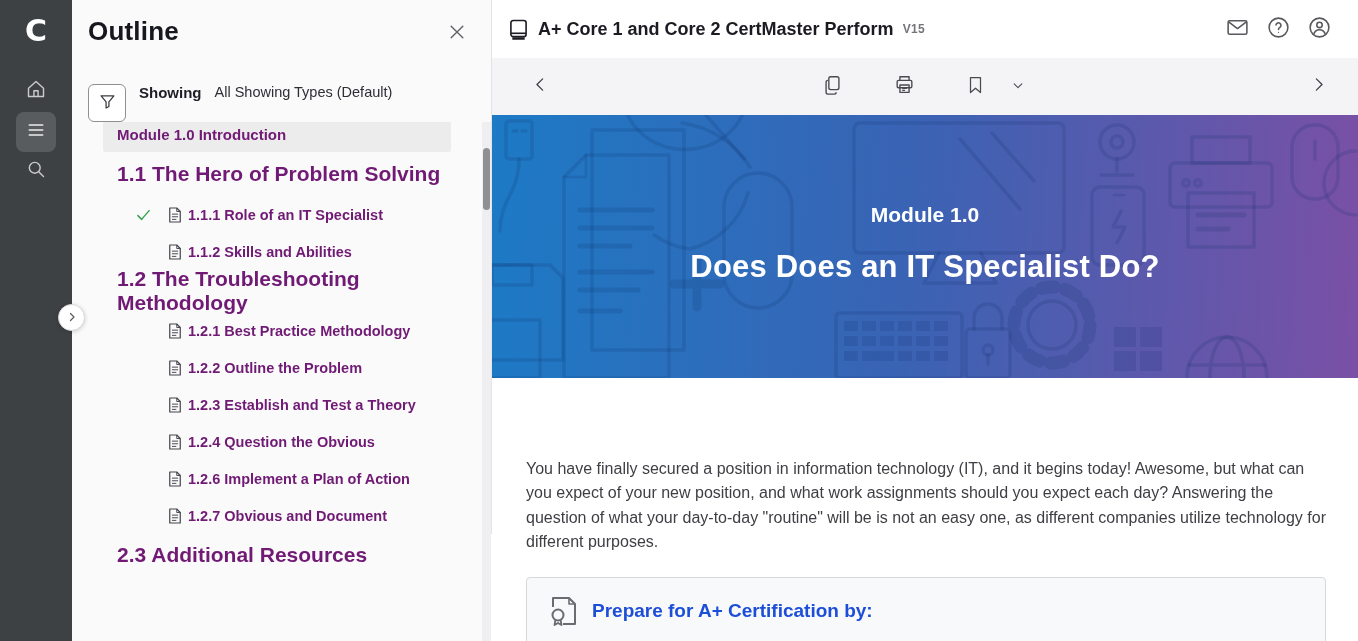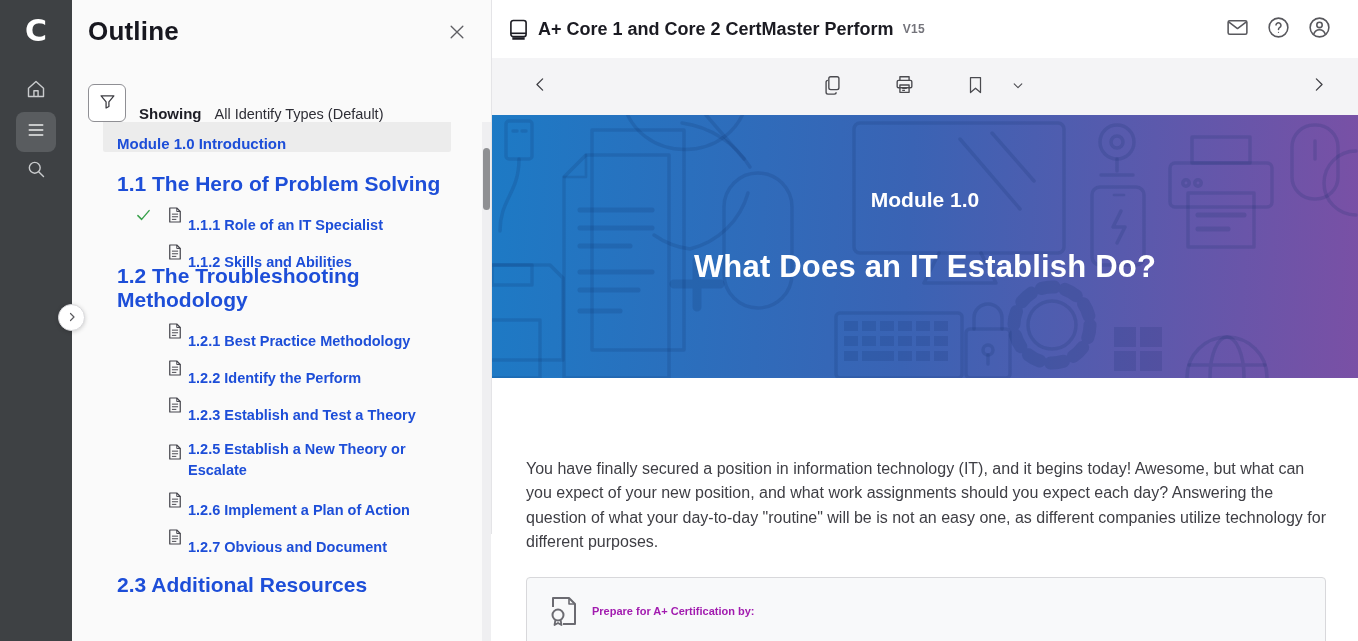--- a/index.html
+++ b/index.html
@@ -22,28 +22,28 @@
   .expand-btn { position:absolute; left:58px; top:304px; width:27px; height:27px; border-radius:50%;
                 background:#fff; border:1px solid #d9d9dc; box-shadow:0 1px 4px rgba(0,0,0,.18);
                 display:flex; align-items:center; justify-content:center; color:#5a5a5e; z-index:6; cursor:pointer; }
 
   
   .panel { position:absolute; left:72px; top:0; width:419px; height:641px; background:#fafafa; z-index:3; }
   .panel-title { position:absolute; left:16px; top:16px; font-size:26px; font-weight:700;
                  color:#17171f; letter-spacing:.2px; }
   .panel-close { position:absolute; right:20px; top:20px; width:28px; height:28px; display:flex;
                  align-items:center; justify-content:center; color:#5f5f64; cursor:pointer; }
-  .filter-row { position:absolute; left:16px; top:84px; height:38px; display:flex; align-items:flex-end; }
+  .filter-row { position:absolute; left:16px; top:84px; height:38px; display:flex; align-items:flex-start; }
   .filter-btn { width:38px; height:38px; border:1px solid #8f8f94; border-radius:6px; background:#fff;
                 display:flex; align-items:center; justify-content:center; color:#3c3c42; cursor:pointer; }
   .showing-label { margin-left:13px; font-size:15px; font-weight:700; color:#1e1e26; }
   .showing-value { margin-left:13px; font-size:14.5px; color:#2e2e36; }
 
   .olist { position:absolute; left:0; top:122px; right:9px; bottom:0; overflow:hidden; }
-  .orow { position:relative; display:flex; align-items:flex-end; color:#1d4ed8; font-weight:600; cursor:pointer; }
+  .orow { position:relative; display:flex; align-items:center; color:#701a75; font-weight:600; cursor:pointer; }
   .orow.section { padding-left:45px; font-size:21px; }
   .orow.doc { padding-left:116px; font-size:14.5px; }
   .orow.active-row { margin:-6px 0 0 31px; width:348px; height:36px; background:#ececec;
                      padding-left:14px; font-size:15px; border-radius:2px; }
   .orow .doc-icon { position:absolute; left:96px; top:50%; transform:translateY(-50%);
                     color:#45454c; display:flex; }
   .orow .check-icon { position:absolute; left:63px; top:50%; transform:translateY(-50%);
                       color:#38a14b; display:flex; }
   .orow .olabel.wrap { max-width:228px; line-height:21px; }
   .h44{height:44px;} .h42{height:42px;} .h37{height:37px;} .h58{height:58px;}
@@ -70,33 +70,33 @@
   .toolbar-center { position:absolute; left:50%; top:0; transform:translateX(-50%); height:57px;
                     display:flex; align-items:center; }
   .tool-btn { width:44px; height:44px; display:flex; align-items:center; justify-content:center;
               color:#4a4a4f; cursor:pointer; }
   .gap1 { margin-left:28px; } .gap2 { margin-left:27px; } .gapsm { margin-left:-2px; }
 
   
   .banner { height:263px; position:relative; overflow:hidden;
             background:linear-gradient(93deg,#1d7ac5 0%, #3a63b4 48%, #7a50a5 100%); }
   .banner-pattern { position:absolute; left:0; top:0; }
-  .banner-module { position:absolute; top:73px; left:0; width:100%; text-align:center; color:#fff;
+  .banner-module { position:absolute; top:88px; left:0; width:100%; text-align:center; color:#fff;
                    font-size:21px; font-weight:700; }
   .banner-headline { position:absolute; top:134px; left:0; width:100%; text-align:center; color:#fff;
                      font-size:31px; font-weight:700; letter-spacing:.2px; }
 
   
   .content { padding:79px 33px 0 34px; }
   .lesson-paragraph { width:800px; font-size:16px; line-height:24.3px; color:#3e3e44; }
   .callout { margin-top:23px; width:800px; border:1px solid #d8d8db; background:#f8f9fa;
              border-radius:4px; padding:17px 24px 24px 22px; min-height:120px; }
   .callout-head { display:flex; align-items:center; }
   .cert-icon { color:#6b6b71; display:flex; }
-  .callout-title { margin-left:13px; font-size:11px; font-weight:700; color:#a21caf; }
+  .callout-title { margin-left:13px; font-size:19px; font-weight:700; color:#1d4ed8; }
   .callout ul { margin:13px 0 0 0; padding-left:70px; }
   .callout li { font-size:16px; color:#3e3e44; font-weight:400; line-height:24px; }
 </style>
 </head>
 <body>
 
 <div class="rail">
   <div class="rail-logo">C</div>
 
   <div class="rail-btn rail-home">
@@ -147,21 +147,21 @@
 
   <div class="filter-row">
     <div class="filter-btn">
       <span>
         <svg width="17" height="17" viewBox="0 0 24 24" fill="none" stroke="currentColor" stroke-width="1.8" stroke-linejoin="round">
           <path d="M3 4 h18 L14 12.5 V19 l-4 2.2 V12.5 Z"></path>
         </svg>
       </span>
     </div>
     <span class="showing-label">Showing</span>
-    <span class="showing-value">All Identify Types (Default)</span>
+    <span class="showing-value">All Showing Types (Default)</span>
   </div>
 
   <div class="olist">
 
     <div class="orow active-row">
       <span class="olabel">Module 1.0 Introduction</span>
     </div>
 
     <div class="orow section h44">
       <span class="olabel">1.1 The Hero of Problem Solving</span>
@@ -210,45 +210,45 @@
     </div>
 
     <div class="orow doc h37">
       <span class="doc-icon">
         <svg width="14" height="16" viewBox="0 0 16 18" fill="none" stroke="currentColor" stroke-width="1.4" stroke-linejoin="round">
           <path d="M2 1 h8 l4 4 v12 H2 Z"></path>
             <path d="M10 1 v4 h4" stroke-width="1.1"></path>
             <path d="M4.5 8 h7 M4.5 11 h7 M4.5 14 h5" stroke-width="1.1"></path>
         </svg>
       </span>
-      <span class="olabel">1.2.2 Identify the Perform</span>
+      <span class="olabel">1.2.2 Outline the Problem</span>
     </div>
 
     <div class="orow doc h37">
       <span class="doc-icon">
         <svg width="14" height="16" viewBox="0 0 16 18" fill="none" stroke="currentColor" stroke-width="1.4" stroke-linejoin="round">
           <path d="M2 1 h8 l4 4 v12 H2 Z"></path>
             <path d="M10 1 v4 h4" stroke-width="1.1"></path>
             <path d="M4.5 8 h7 M4.5 11 h7 M4.5 14 h5" stroke-width="1.1"></path>
         </svg>
       </span>
       <span class="olabel">1.2.3 Establish and Test a Theory</span>
     </div>
 
-
-    <div class="orow doc h58">
-      <span class="doc-icon">
-        <svg width="14" height="16" viewBox="0 0 16 18" fill="none" stroke="currentColor" stroke-width="1.4" stroke-linejoin="round">
-          <path d="M2 1 h8 l4 4 v12 H2 Z"></path>
-            <path d="M10 1 v4 h4" stroke-width="1.1"></path>
-            <path d="M4.5 8 h7 M4.5 11 h7 M4.5 14 h5" stroke-width="1.1"></path>
-        </svg>
-      </span>
-      <span class="olabel wrap">1.2.5 Establish a New Theory or Escalate</span>
-    </div>
+    <div class="orow doc h37">
+      <span class="doc-icon">
+        <svg width="14" height="16" viewBox="0 0 16 18" fill="none" stroke="currentColor" stroke-width="1.4" stroke-linejoin="round">
+          <path d="M2 1 h8 l4 4 v12 H2 Z"></path>
+            <path d="M10 1 v4 h4" stroke-width="1.1"></path>
+            <path d="M4.5 8 h7 M4.5 11 h7 M4.5 14 h5" stroke-width="1.1"></path>
+        </svg>
+      </span>
+      <span class="olabel">1.2.4 Question the Obvious</span>
+    </div>
+
 
     <div class="orow doc h37">
       <span class="doc-icon">
         <svg width="14" height="16" viewBox="0 0 16 18" fill="none" stroke="currentColor" stroke-width="1.4" stroke-linejoin="round">
           <path d="M2 1 h8 l4 4 v12 H2 Z"></path>
             <path d="M10 1 v4 h4" stroke-width="1.1"></path>
             <path d="M4.5 8 h7 M4.5 11 h7 M4.5 14 h5" stroke-width="1.1"></path>
         </svg>
       </span>
       <span class="olabel">1.2.6 Implement a Plan of Action</span>
@@ -452,21 +452,21 @@
           <rect x="406" y="236" width="14" height="10"></rect>
           <rect x="424" y="236" width="14" height="10"></rect>
           <rect x="442" y="236" width="14" height="10"></rect>
         <rect x="622" y="212" width="22" height="20"></rect>
           <rect x="648" y="212" width="22" height="20"></rect>
         <rect x="622" y="236" width="22" height="20"></rect>
           <rect x="648" y="236" width="22" height="20"></rect>
       </g>
     </svg>
     <div class="banner-module">Module 1.0</div>
-    <div class="banner-headline">What Does an IT Establish Do?</div>
+    <div class="banner-headline">Does Does an IT Specialist Do?</div>
   </div>
 
   <div class="content">
     <p class="lesson-paragraph">You have finally secured a position in information technology (IT), and it begins today! Awesome, but what can you expect of your new position, and what work assignments should you expect each day? Answering the question of what your day-to-day "routine" will be is not an easy one, as different companies utilize technology for different purposes.</p>
 
     <div class="callout">
       <div class="callout-head">
         <span class="cert-icon">
           <svg width="30" height="32" viewBox="0 0 30 32" fill="none" stroke="currentColor" stroke-width="2" stroke-linejoin="round">
             <path d="M4 12 V3 h16 l6 6 v20 H14"></path>

